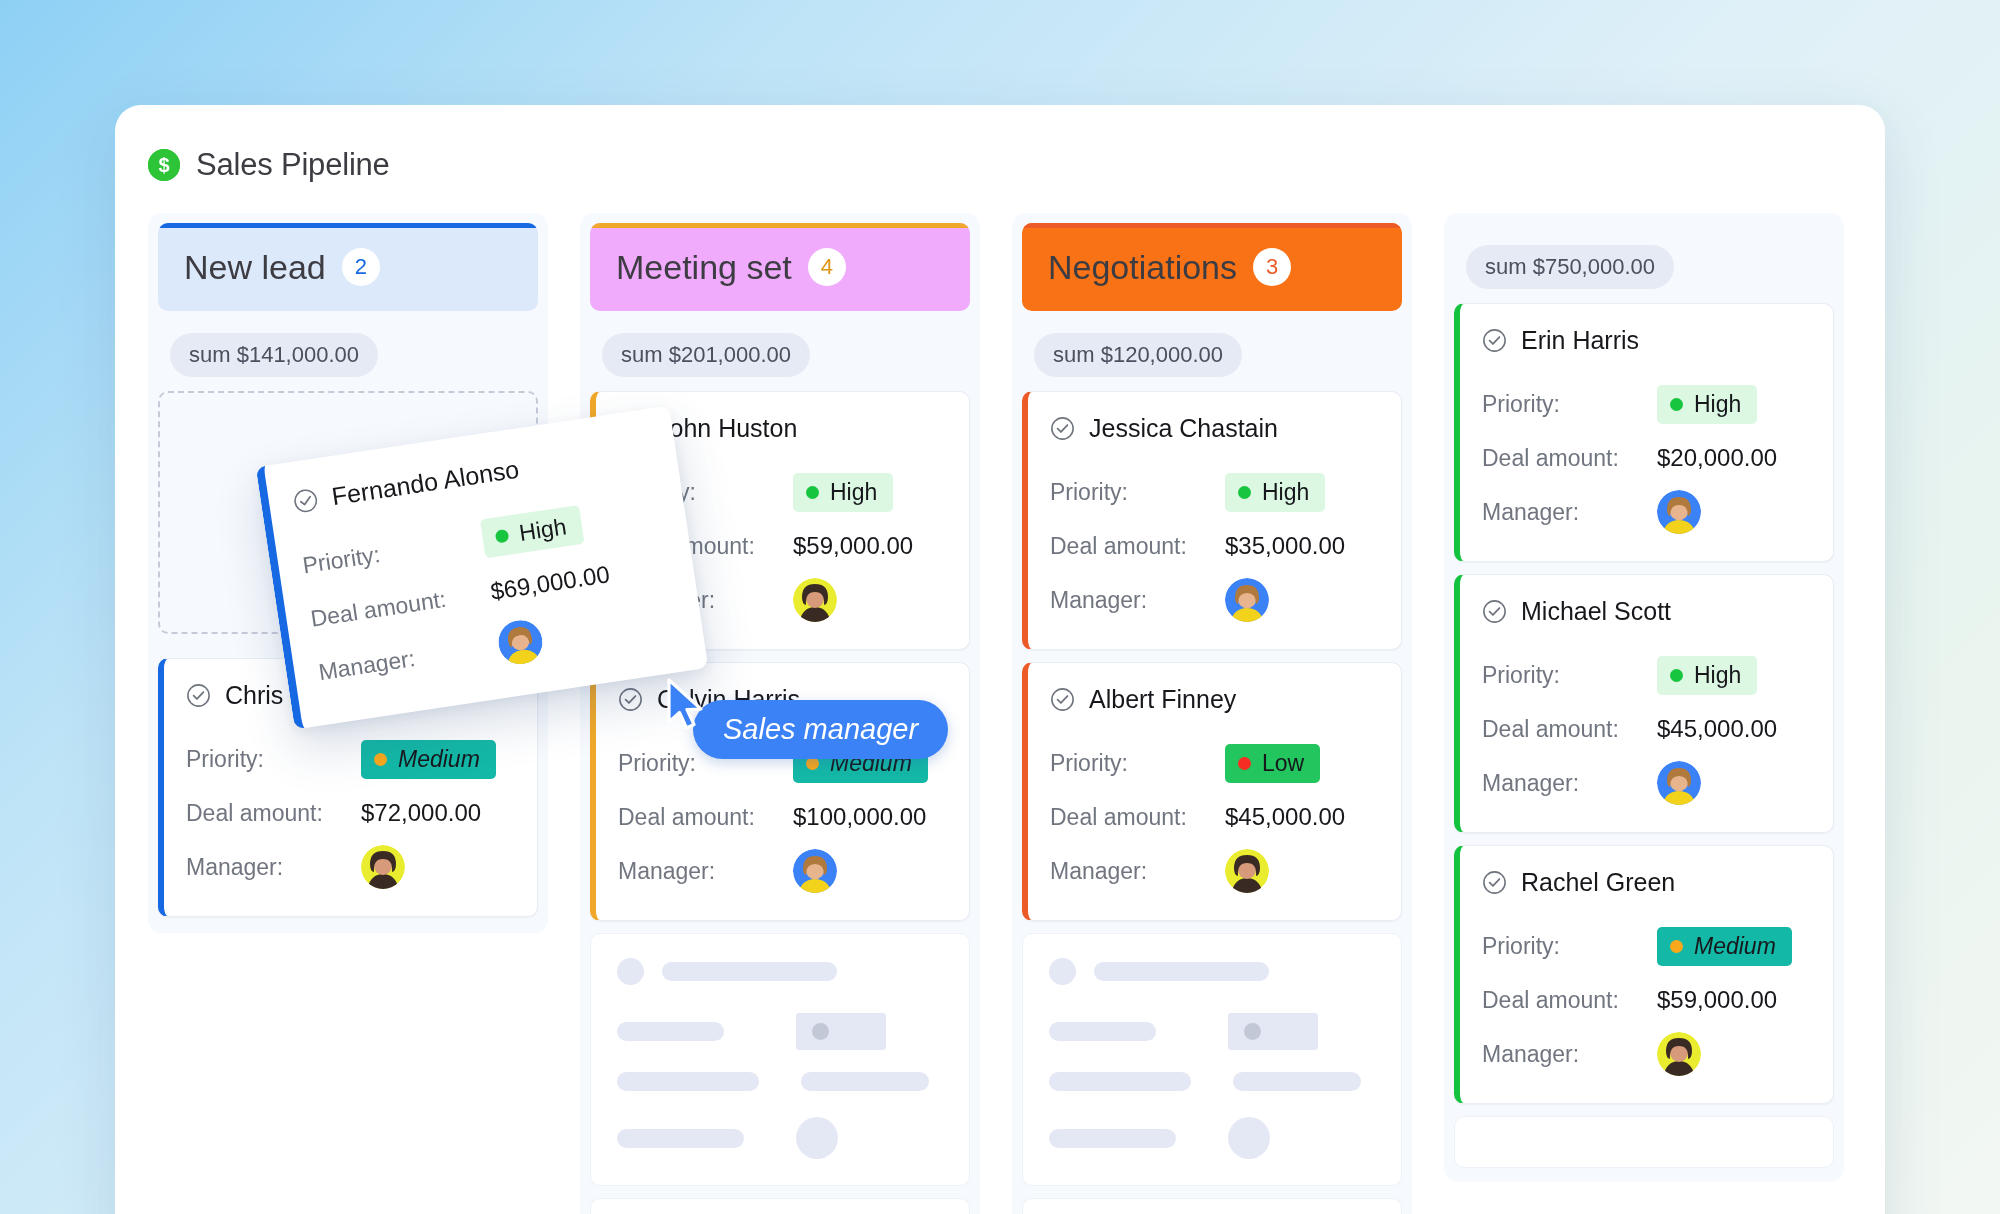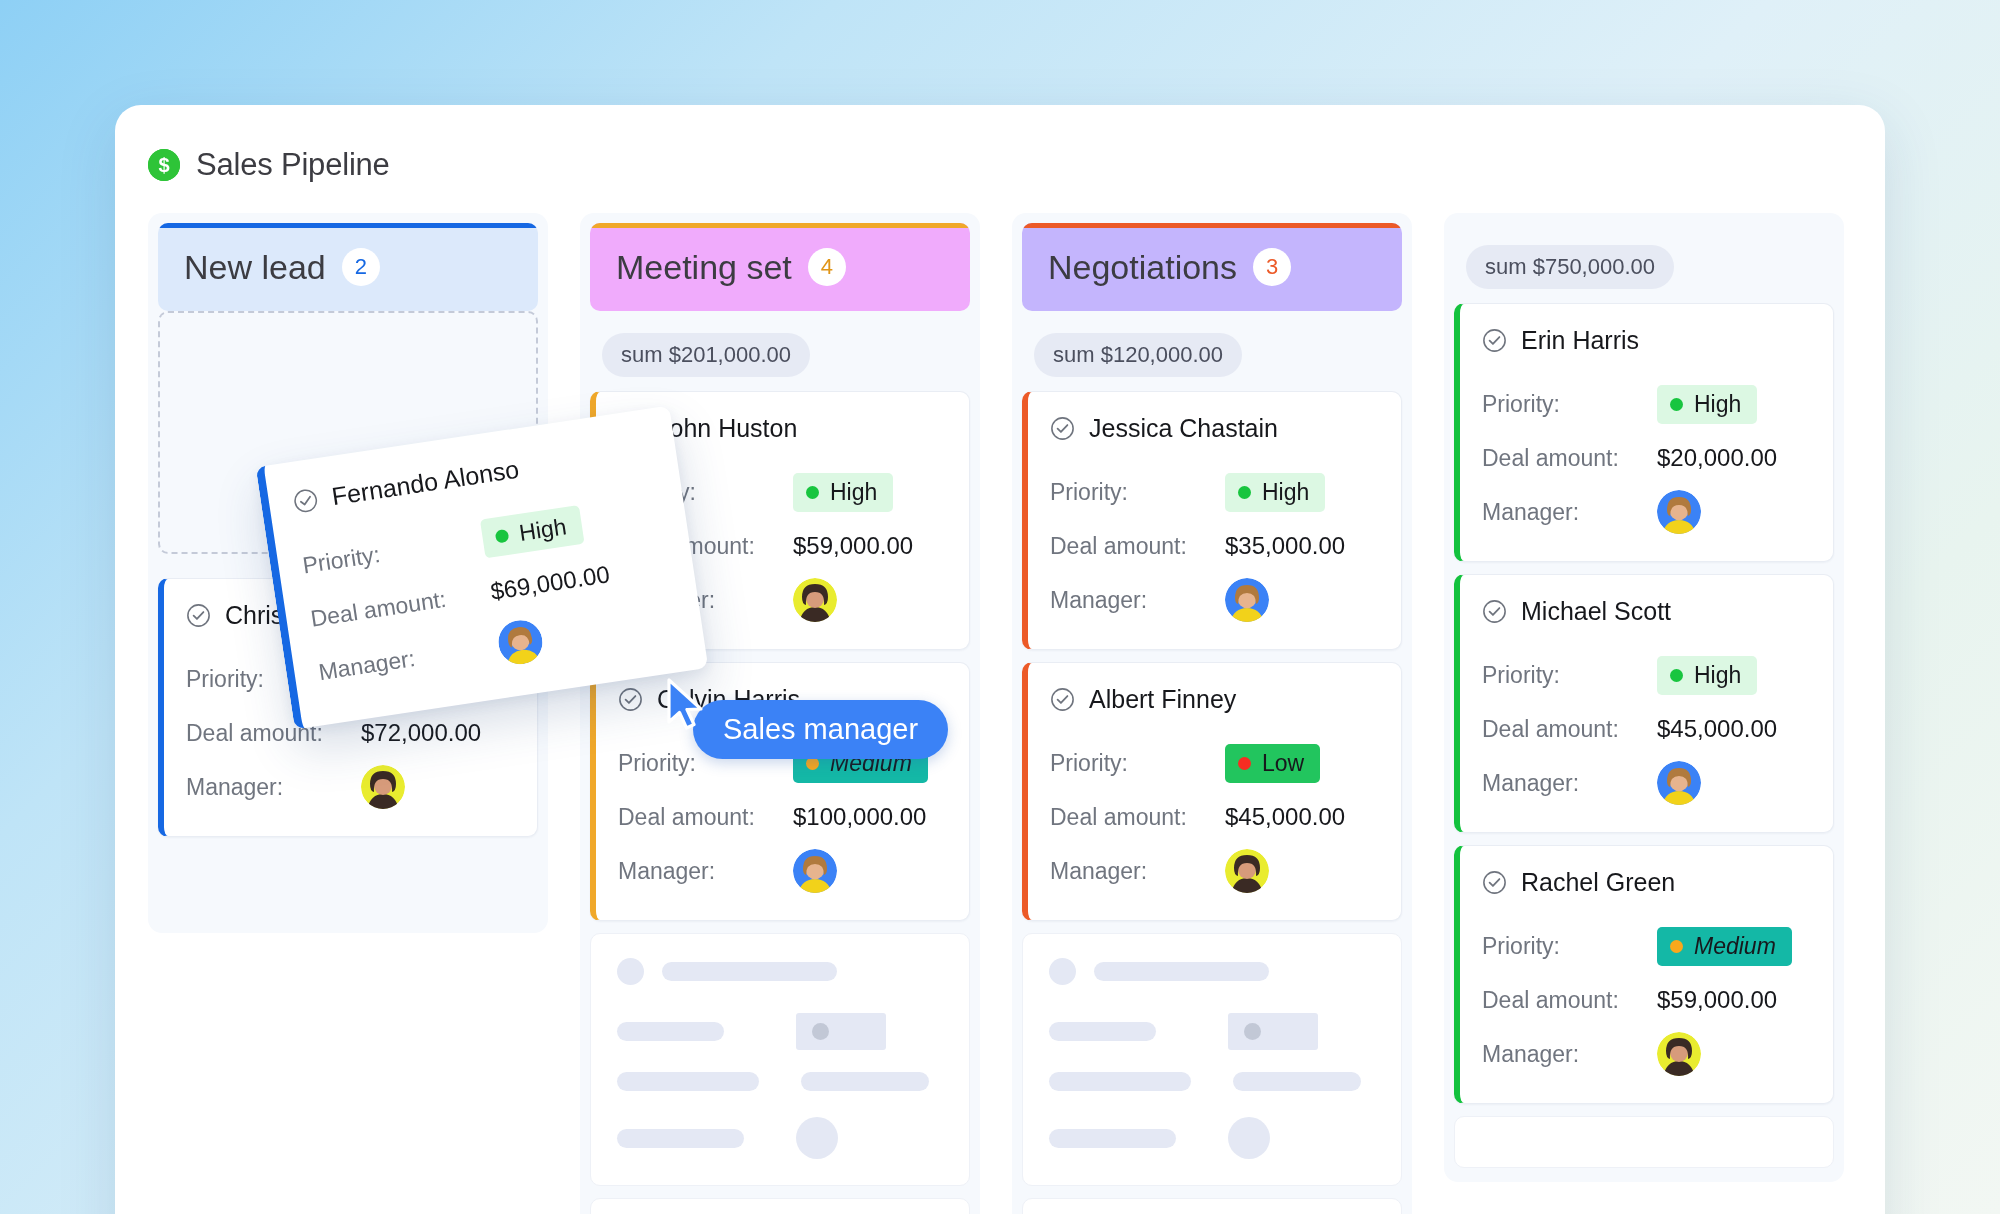--- a/index.html
+++ b/index.html
@@ -111,21 +111,21 @@
 
   
   .col-newlead     .col-header           { background: #dce9fb; }
   .col-newlead     .col-header::before   { background: #1668e3; }
   .col-newlead     .col-count            { color: #1668e3; }
 
   .col-meeting     .col-header           { background: #f0abfc; }
   .col-meeting     .col-header::before   { background: #f0a82a; }
   .col-meeting     .col-count            { color: #e09517; }
 
-  .col-negotiations .col-header          { background: #c4b5fd; }
+  .col-negotiations .col-header          { background: #f97316; }
   .col-negotiations .col-header::before  { background: #ec5a28; }
   .col-negotiations .col-count           { color: #ec5a28; }
 
   .col-won         .col-header           { background: #d9f5e0; }
   .col-won         .col-header::before   { background: #13c23e; }
   .col-won         .col-count            { color: #13c23e; }
 
   .col-sum-wrap { padding: 22px 0 14px 12px; }
   .col-sum {
     display: inline-block;
@@ -266,20 +266,21 @@
     left: 578px;
     top: 595px;
     z-index: 55;
     background: #3b82f6;
     color: #ffffff;
     border-radius: 999px;
     padding: 13px 30px;
     font-size: 29px;
     white-space: nowrap;
     box-shadow: 0 4px 14px rgba(40,90,180,0.25);
+    font-style: italic;
   }
 </style>
 </head>
 <body>
 
 <div id="app-window">
 
   <div id="app-header">
     <span id="dollar-icon">
       <svg width="32" height="32" viewBox="0 0 32 32">
@@ -288,20 +289,23 @@
       </svg>
     </span>
     <div id="page-title">Sales Pipeline</div>
   </div>
 
   <div id="board">
       <div class="column col-newlead">
         <div class="col-header">
           <span class="col-title">New lead</span>
           <span class="col-count">2</span>
+        </div>
+        <div class="col-sum-wrap">
+          <span class="col-sum">sum $141,000.00</span>
         </div>
         <div class="col-cards">
           <div class="drop-zone"></div>
           <div class="deal-card accent-blue">
             <div class="deal-name-row">
               <svg class="check-icon" width="25" height="25" viewBox="0 0 24 24">
                 <circle cx="12" cy="12" r="10.2" fill="none" stroke="#6f747e" stroke-width="1.5"></circle>
                 <path d="M7.3 12.2 L10.5 15.3 L16.7 8.7" fill="none" stroke="#6f747e" stroke-width="1.7" stroke-linecap="round" stroke-linejoin="round"></path>
               </svg>
               <span class="deal-name">Chris Davis</span>

